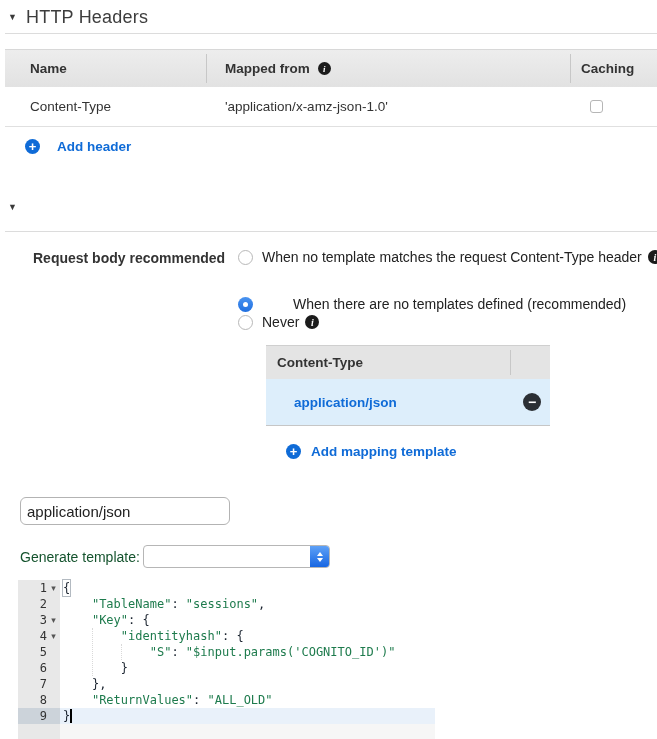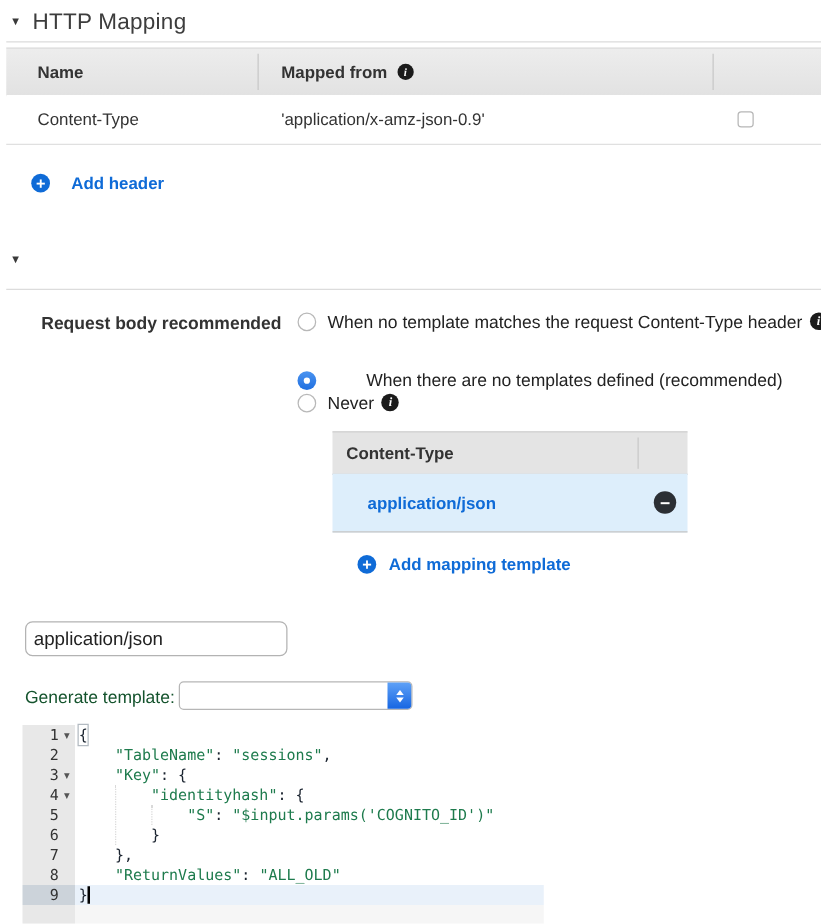--- a/index.html
+++ b/index.html
@@ -94,37 +94,38 @@
   .tk-pun,.tk-ws{color:#1b2430;}
   .tk-brx{color:#1b2430;border:1px solid #b3bac1;margin:-1px;}
   .ed-cursor{width:1.5px;height:14px;background:#000;display:inline-block;}
   .guide{position:absolute;width:0;border-left:1px dotted #d9d9d9;}
 </style>
 </head>
 <body>
 
 <div class="abs sec-head" style="left:8px;top:6px;">
   <span class="tri">▼</span>
-  <span class="sec-title">HTTP Mapping</span>
+  <span class="sec-title">HTTP Headers</span>
 </div>
 <div class="abs rule" style="left:5px;right:0;top:33px;"></div>
 
-<div class="abs t1" style="top:38px;height:79px;">
+<div class="abs t1" style="top:49px;height:79px;">
   <div class="t1-head">
     <span class="t1-div" style="left:201px;"></span>
     <span class="t1-div" style="left:565px;"></span>
     <span class="hcell" style="left:25px;">Name</span>
     <span class="hcell" style="left:220px;gap:8px;">
       <span>Mapped from</span>
       <span class="info">i</span>
     </span>
+    <span class="hcell" style="left:576px;">Caching</span>
   </div>
   <div class="t1-row">
     <span class="rcell" style="left:25px;">Content-Type</span>
-    <span class="rcell" style="left:220px;">'application/x-amz-json-0.9'</span>
+    <span class="rcell" style="left:220px;">'application/x-amz-json-1.0'</span>
     <input type="checkbox" class="cb" style="left: 585px; top: 13px;">
   </div>
 </div>
 
 <div class="abs flexrow" style="left:25px;top:138px;height:16px;gap:17px;">
   <span class="plus">+</span>
   <span class="bluelink">Add header</span>
 </div>
 
 <div class="abs sec-head" style="left:8px;top:196px;">

